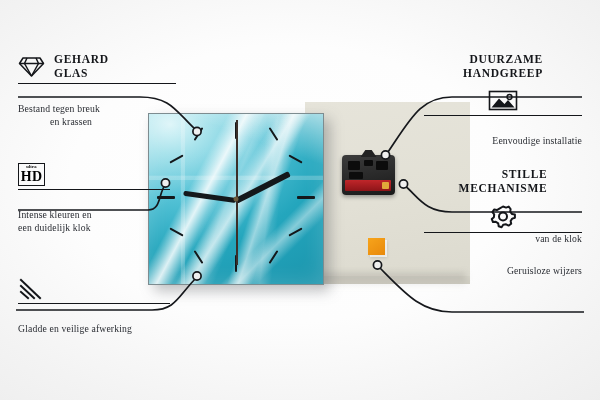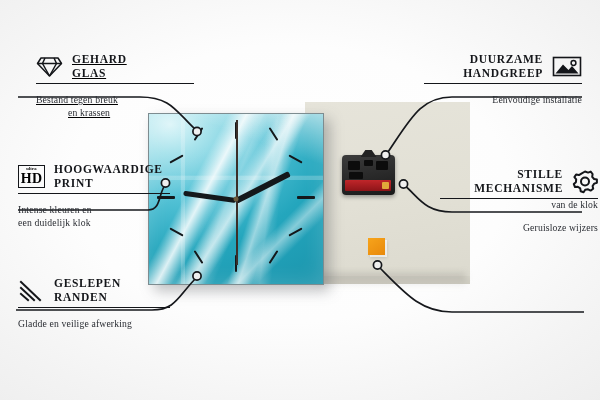--- a/index.html
+++ b/index.html
@@ -94,26 +94,26 @@
   }
   
   .callout{position:absolute;}
   .co-head{display:flex;align-items:center;gap:9px;}
   .co-title{
     font-weight:700;font-size:11.5px;letter-spacing:.7px;color:#14161a;
     line-height:13.5px;text-transform:uppercase;
   }
   .co-rule{height:1.4px;background:#14161a;margin-top:3px;}
   .co-desc{
-    font-size:9.7px;line-height:12.2px;color:#2a2d33;margin-top:10px;letter-spacing:.15px;
+    font-size:9.7px;line-height:12.2px;color:#2a2d33;margin-top:19px;letter-spacing:.15px;
   }
   .left .co-head{justify-content:flex-start;}
   .left .co-title{text-align:left;}
   .left .co-desc{text-align:left;}
-  .right .co-head{justify-content:flex-end;}
+  .right .co-head{justify-content:flex-end;flex-direction:column;}
   .right .co-title{text-align:right;}
   .right .co-desc{text-align:right;}
   .ico{flex:0 0 auto;display:block;}
   svg.lines{position:absolute;left:0;top:0;width:600px;height:400px;pointer-events:none;}
   .hdbox{
     width:25px;height:21px;border:1.6px solid #14161a;display:flex;flex-direction:column;
     align-items:center;justify-content:center;line-height:1;
   }
   .hdbox .s1{font-size:4.6px;font-weight:700;letter-spacing:.2px;}
   .hdbox .s2{font-size:14px;font-weight:700;letter-spacing:.2px;margin-top:.5px;}
@@ -175,21 +175,21 @@
     <g fill="#efefef" stroke="#16181c" stroke-width="1.7">
       <circle cx="197" cy="131.5" r="4.1"></circle>
       <circle cx="165.5" cy="183" r="4.1"></circle>
       <circle cx="197" cy="276" r="4.1"></circle>
       <circle cx="385.5" cy="155" r="4.1"></circle>
       <circle cx="403.5" cy="184" r="4.1"></circle>
       <circle cx="377.5" cy="265" r="4.1"></circle>
     </g>
   </svg>
 
-  <div class="callout left" style="left:36px;top:53px;width:158px;text-decoration:underline;">
+  <div class="callout left" style="left:18px;top:53px;width:158px;">
     <div class="co-head">
       <svg class="ico" width="27" height="23" viewBox="0 0 27 23">
         <g fill="none" stroke="#14161a" stroke-width="1.5" stroke-linejoin="round">
           <path d="M5,3 H22 L25.5,8.5 L13.5,21 L1.5,8.5 Z"></path>
           <path d="M1.5,8.5 H25.5"></path>
             <path d="M9,3 L6.5,8.5 L13.5,21"></path>
             <path d="M18,3 L20.5,8.5 L13.5,21"></path>
         </g>
       </svg>
       <div>
@@ -201,43 +201,35 @@
     <div class="co-desc">Bestand tegen breuk</div>
     <div class="co-desc" style="margin-top:0;padding-left:32px;">en krassen</div>
   </div>
 
   <div class="callout left" style="left:18px;top:163px;width:152px;">
     <div class="co-head">
       <div class="hdbox">
         <span class="s1">ultra</span>
         <span class="s2">HD</span>
       </div>
-      <div>
-        <div class="co-title">HOOGWAARDIGE</div>
-        <div class="co-title">PRINT</div>
-      </div>
     </div>
     <div class="co-rule" style="width:152px;"></div>
     <div class="co-desc">Intense kleuren en</div>
     <div class="co-desc" style="margin-top:0;">een duidelijk klok</div>
   </div>
 
   <div class="callout left" style="left:18px;top:277px;width:152px;">
     <div class="co-head">
       <svg class="ico" width="27" height="23" viewBox="0 0 27 23">
         <g stroke="#14161a" stroke-width="2" fill="none" stroke-linecap="square">
           <path d="M3,3 L22,21"></path>
             <path d="M3,9 L16,21"></path>
             <path d="M3,15 L10,21"></path>
         </g>
       </svg>
-      <div>
-        <div class="co-title">GESLEPEN</div>
-        <div class="co-title">RANDEN</div>
-      </div>
     </div>
     <div class="co-rule" style="width:152px;"></div>
     <div class="co-desc">Gladde en veilige afwerking</div>
   </div>
 
   <div class="callout right" style="left:424px;top:53px;width:158px;">
     <div class="co-head">
       <div>
         <div class="co-title">DUURZAME</div>
         <div class="co-title">HANDGREEP</div>
@@ -245,21 +237,21 @@
       <svg class="ico" width="30" height="23" viewBox="0 0 30 23">
         <rect x="1.5" y="2.5" width="27" height="18" fill="none" stroke="#14161a" stroke-width="1.6"></rect>
         <path d="M3.5,18.5 L11,9.5 L16.5,15 L20,11 L26.5,18.5 Z" fill="#14161a"></path>
         <circle cx="21.5" cy="8" r="2.4" fill="none" stroke="#14161a" stroke-width="1.5"></circle>
       </svg>
     </div>
     <div class="co-rule" style="width:158px;"></div>
     <div class="co-desc">Eenvoudige installatie</div>
   </div>
 
-  <div class="callout right" style="left:440px;top:168px;width:158px;">
+  <div class="callout right" style="left:424px;top:168px;width:158px;">
     <div class="co-head">
       <div>
         <div class="co-title">STILLE</div>
         <div class="co-title">MECHANISME</div>
       </div>
       <svg class="ico" width="26" height="25" viewBox="0 0 26 25">
         <g fill="none" stroke="#14161a" stroke-width="2" stroke-linejoin="round">
           <path d="M13,2.5 l3.1,1.1 2.6,-1.0 1.9,2.4 -0.4,2.8 1.9,2.2 2.8,0.6 0,3.1 -2.7,0.9 -1.6,2.4 0.6,2.8 -2.6,1.8 -2.5,-1.3 -2.9,0.5 -1.6,2.4 -2.9,-1.0 -0.5,-2.8 -2.4,-1.7 -2.8,0.3 -1.2,-2.9 2.1,-1.9 0.3,-2.9 -1.8,-2.2 1.7,-2.6 2.8,0.6 2.5,-1.5 Z"></path>
           <circle cx="13" cy="12.5" r="4"></circle>
         </g>

